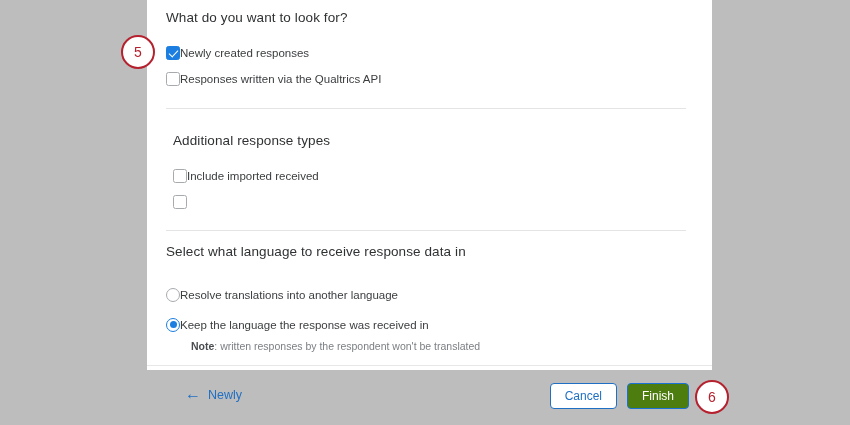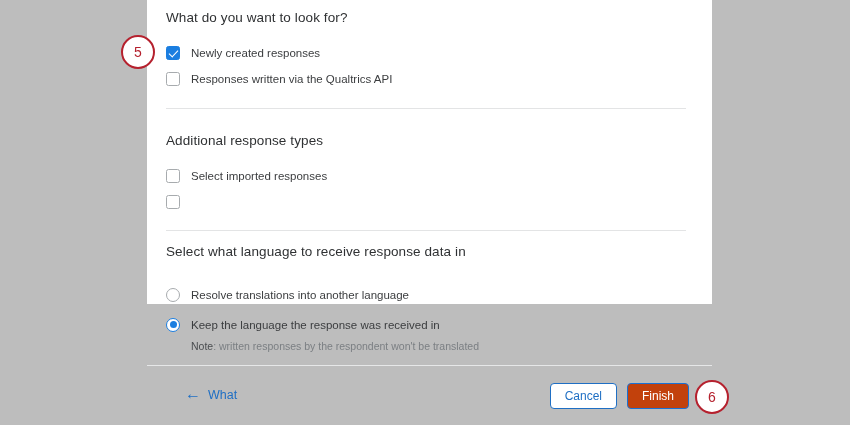--- a/index.html
+++ b/index.html
@@ -15,33 +15,33 @@
     background: #bdbdbd;
     position: relative;
   }
 
   
   #panel {
     position: absolute;
     left: 147px;
     top: 0;
     width: 565px;
-    height: 304px;
+    height: 370px;
     background: #ffffff;
   }
 
   
   .section-title {
     font-size: 13.5px;
     color: #2f3133;
     letter-spacing: .1px;
   }
 
   #sec-lookfor { position: absolute; left: 19px; top: 10px; width: 520px; }
-  #sec-additional { position: absolute; left: 19px; top: 133px; width: 520px; }
+  #sec-additional { position: absolute; left: 26px; top: 133px; width: 520px; }
   #sec-language { position: absolute; left: 19px; top: 244px; width: 520px; }
 
   .divider {
     position: absolute;
     height: 1px;
     background: #e3e4e5;
   }
   #div-1 { left: 19px; top: 108px; width: 520px; }
   #div-2 { left: 19px; top: 230px; width: 520px; }
   #div-3 { left: 0px;  top: 365px; width: 565px; background: #e6e7e8; }
@@ -51,21 +51,20 @@
   .opt-row {
     display: flex;
     align-items: center;
     height: 23px;
     margin-bottom: 3px;
     cursor: pointer;
   }
   .opt-label {
     font-size: 11.5px;
     color: #3b3d3f;
-    margin-left: 11px;
     white-space: nowrap;
   }
 
   
   .cb {
     width: 14px; height: 14px;
     flex: 0 0 14px;
     border: 1px solid #a7abae;
     border-radius: 2.5px;
     background: #fff;
@@ -108,21 +107,21 @@
   
   #lang-list { margin-top: 24px; }
   #lang-list .opt-row { margin-bottom: 7px; }
 
   .note {
     font-size: 10.5px;
     color: #7b7f83;
     margin-left: 25px;
     margin-top: -3px;
   }
-  .note b { color: #4a4d50; font-weight: normal; }
+  .note b { color: #4a4d50; font-weight: bold; }
 
   
   #footer {
     position: absolute;
     left: 0; top: 365px;
     width: 565px; height: 60px;
   }
 
   #back-button {
     position: absolute;
@@ -158,21 +157,21 @@
     cursor: pointer;
     padding: 12px 14px;
   }
   #cancel-button {
     background: #fff;
     border: 1px solid #1f6fc4;
     color: #1f6fc4;
     min-width: 64px;
   }
   #finish-button {
-    background: #c2410c;
+    background: #4d7c0f;
     border: 1px solid #1971d6;
     color: #fff;
     min-width: 60px;
   }
 
   
   .badge {
     position: absolute;
     width: 34px; height: 34px;
     border-radius: 50%;
@@ -207,21 +206,21 @@
     </div>
   </div>
 
   <div class="divider" id="div-1"></div>
 
   <div id="sec-additional">
     <div class="section-title">Additional response types</div>
     <div class="opt-list">
       <div class="opt-row">
         <span class="cb"></span>
-        <span class="opt-label">Select imported responses</span>
+        <span class="opt-label">Include imported received</span>
       </div>
       <div class="opt-row">
         <span class="cb"></span>
       </div>
     </div>
   </div>
 
   <div class="divider" id="div-2"></div>
 
   <div id="sec-language">
@@ -237,21 +236,21 @@
       </div>
       <div class="note"><b>Note</b><span>: written responses by the respondent won't be translated</span></div>
     </div>
   </div>
 
   <div class="divider" id="div-3"></div>
 
   <div id="footer">
     <div id="back-button">
       <span class="arrow">←</span>
-      <span>What</span>
+      <span>Newly</span>
     </div>
     <div id="footer-actions">
       <div class="btn" id="cancel-button">Cancel</div>
       <div class="btn" id="finish-button">Finish</div>
     </div>
   </div>
 
 </div>
 
 <div class="badge" id="badge-5">5</div>

